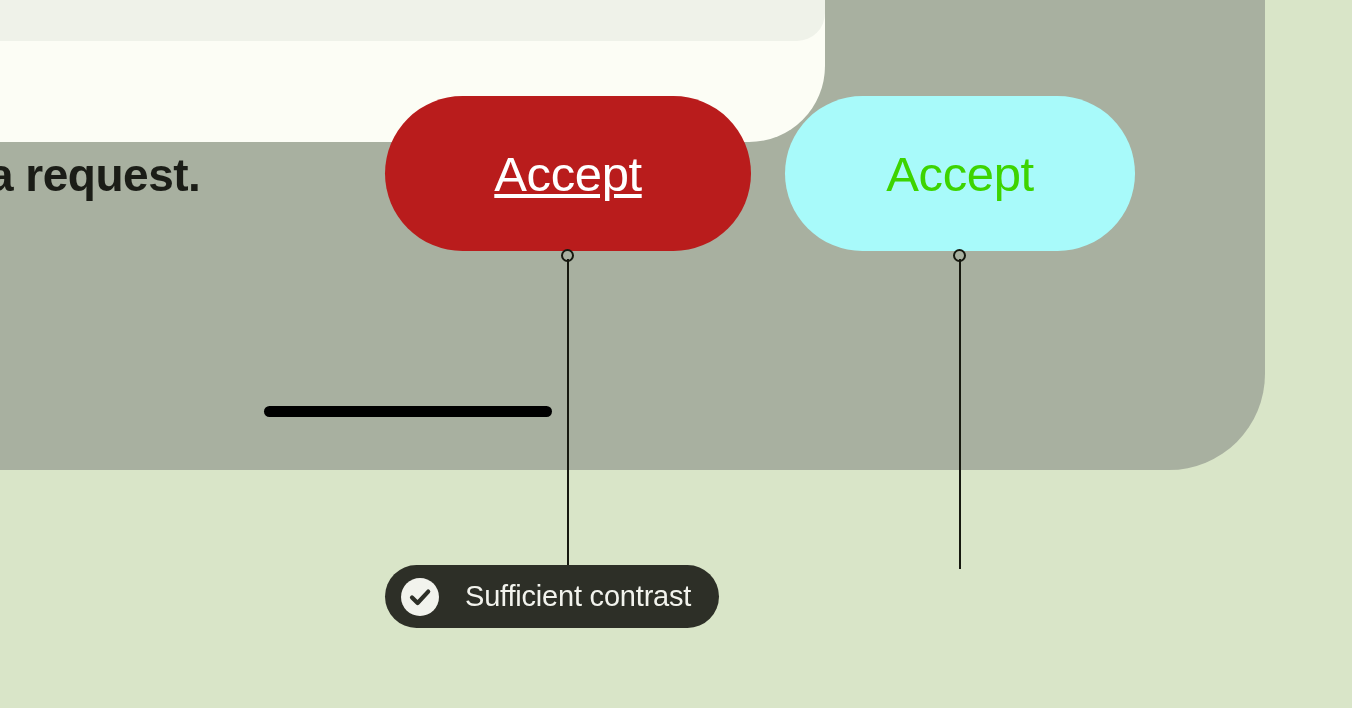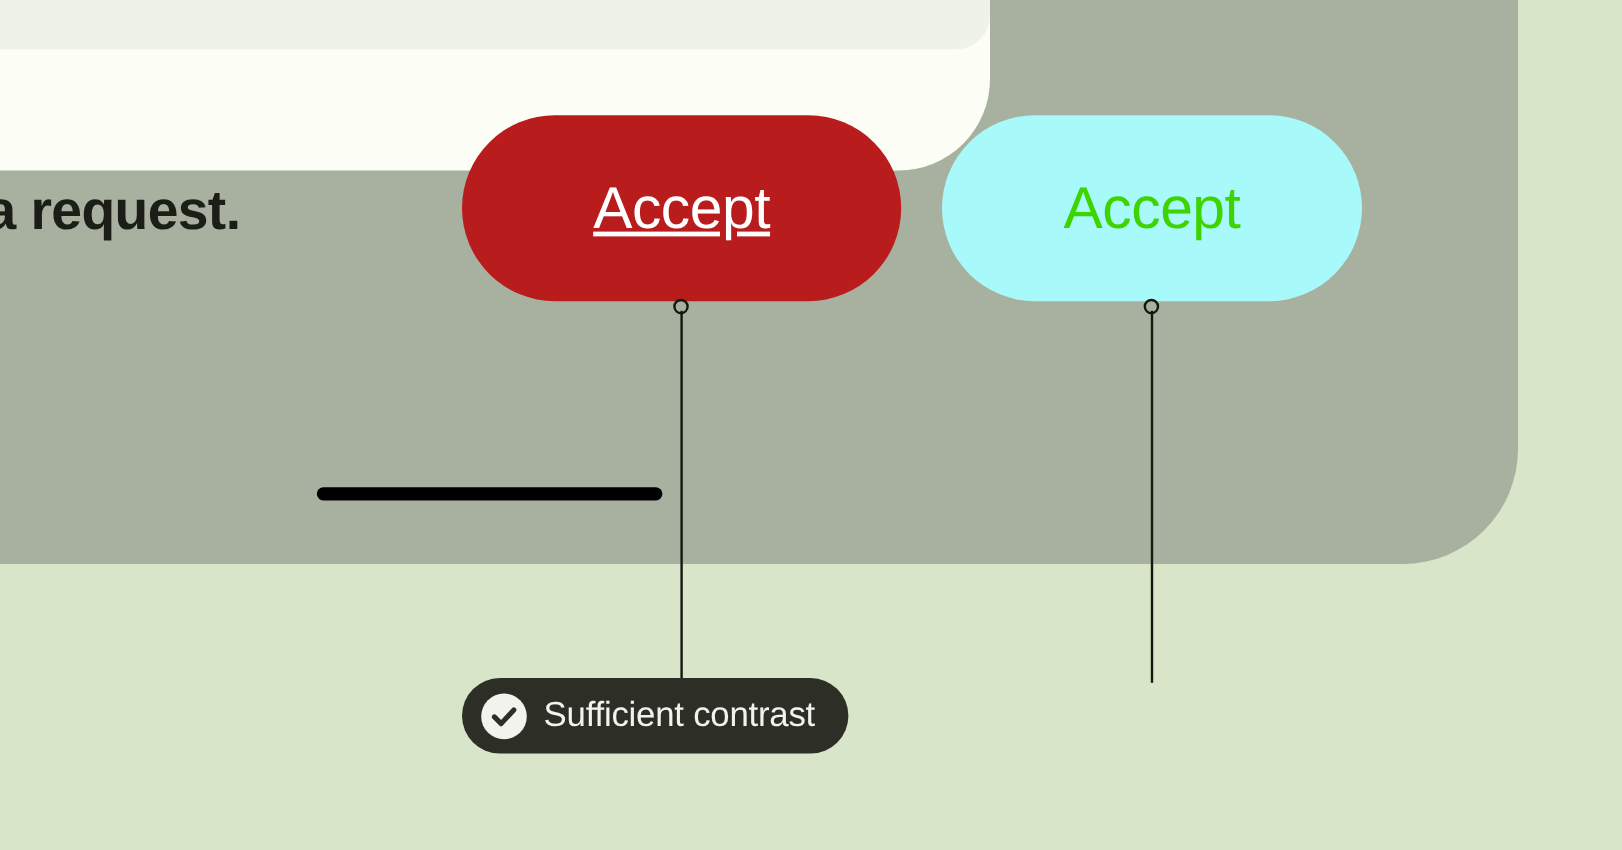--- a/index.html
+++ b/index.html
@@ -158,21 +158,21 @@
     height: 38px;
     min-width: 38px;
     margin-right: 14px;
     border-radius: 50%;
     background: #f2f3ed;
     display: flex;
     align-items: center;
     justify-content: center;
   }
   .pill-icon svg { display: block; }
-  .pill-label { line-height: 1; }
+  .pill-label { line-height: 1; margin-left: 12px; }
 </style>
 </head>
 <body>
 
 <div id="stage">
 
   <div class="device-frame">
     <div class="device-screen">
 
       <div class="card card-bottom"></div>

